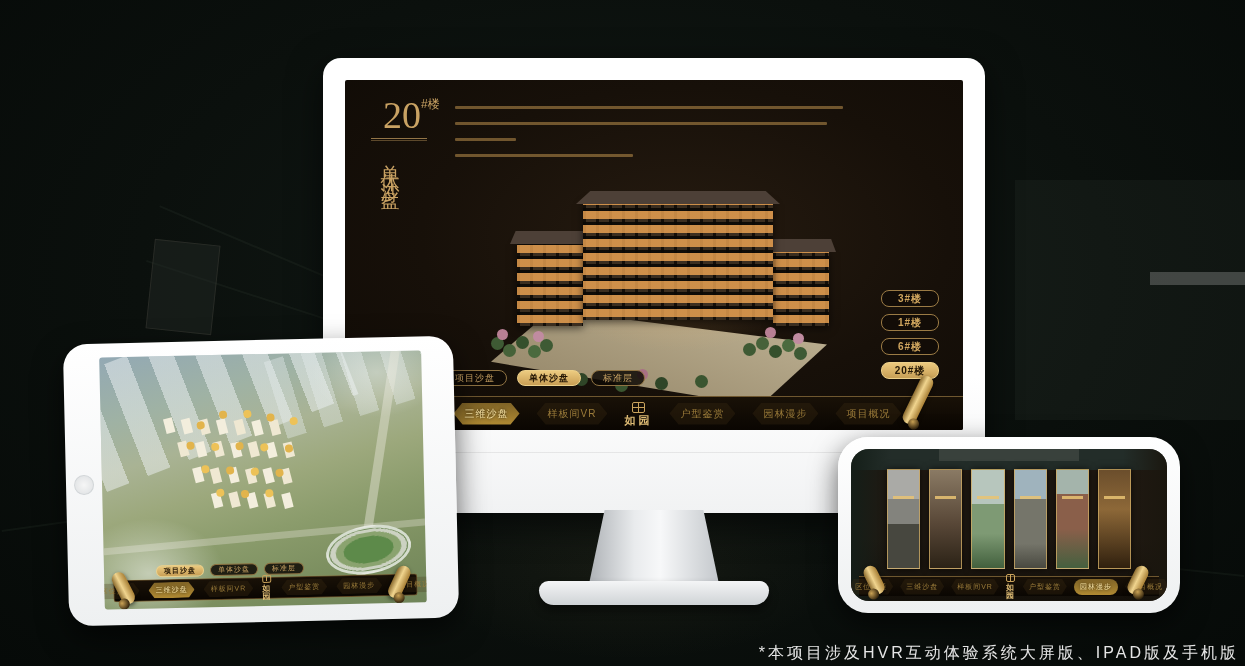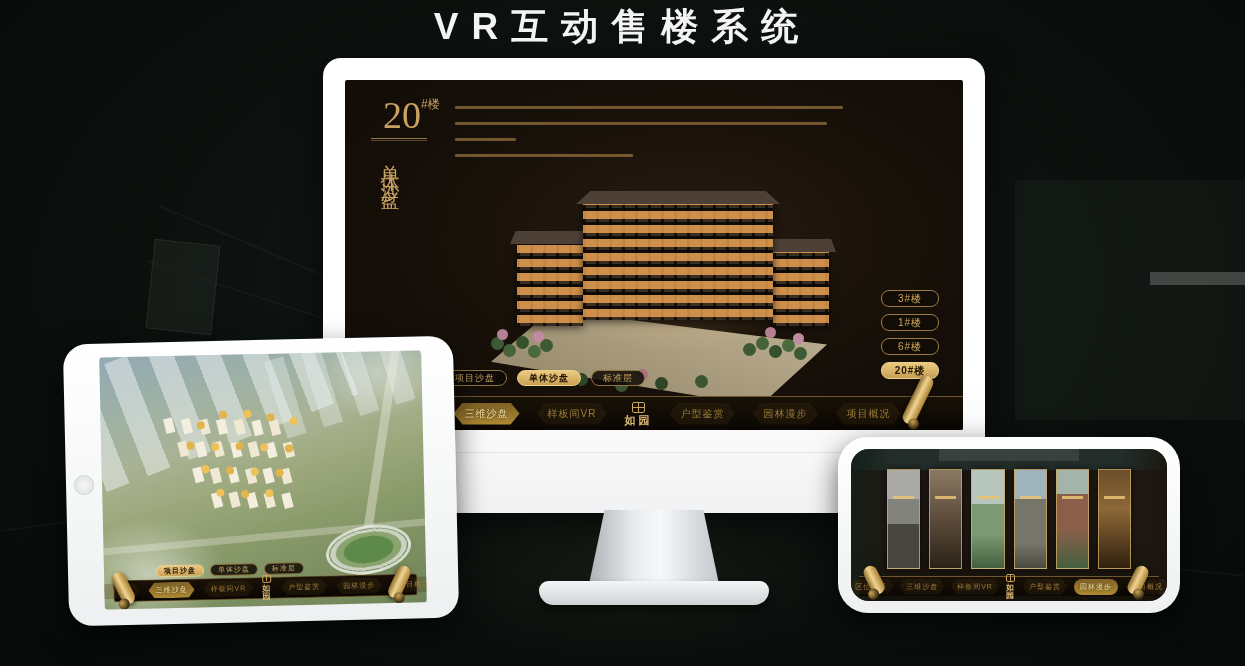--- a/index.html
+++ b/index.html
@@ -92,21 +92,21 @@
   .trees-a { position:absolute; left:30px; bottom:56px; width:13px; height:13px; border-radius:50%; background:#3e5a34;
              box-shadow:12px 7px #466239, 25px -1px #35502c, 37px 8px #4a6a3e, 49px 2px #3e5a34,
                         252px 6px #3e5a34, 265px 0 #466239, 278px 8px #35502c, 291px 2px #4a6a3e, 303px 10px #3e5a34,
                         84px 36px #2f4527, 124px 42px #3a5530, 164px 40px #2f4527, 204px 38px #3a5530; }
   .trees-b { position:absolute; left:36px; bottom:66px; width:11px; height:11px; border-radius:50%; background:#b77f93;
              box-shadow:36px 2px #c08ba0, 268px -2px #b77f93, 296px 4px #c08ba0, 140px 40px #a86f85; }
 
   .floor-btns { position:absolute; right:24px; top:210px; display:flex; flex-direction:column; gap:7px; z-index:3; }
   .floor-btn { width:58px; height:17px; display:flex; align-items:center; justify-content:center;
                border:1px solid #9b7b45; border-radius:8px; background:rgba(18,12,7,.85);
-               color:#cfa55e; font-size:10px; letter-spacing:1px; }
+               color:#cfa55e; font-size:10px; letter-spacing:1px;font-weight:bold; }
   .floor-btn.active { background:linear-gradient(#ecc97e,#c79f56); color:#241806; font-weight:bold; border-color:#ecd08a; }
 
   .m-tabs { position:absolute; left:98px; top:290px; display:flex; gap:10px; z-index:3; }
   .m-nav { position:absolute; left:0; right:0; bottom:0; height:34px; gap:17px; padding:0 46px 0 10px; z-index:2; }
   .m-nav .nav-item { font-size:10px; padding:4px 11px; }
   .m-nav .seal { width:13px; height:11px; }
   .m-nav .nav-logo-text { font-size:11px; }
   .m-scroll { right:12px; top:294px; width:40px; height:52px; }
 
   
@@ -192,21 +192,21 @@
 
   <div class="bg-el bg-line" style="left:140px; top:300px; width:260px; transform:rotate(18deg);"></div>
   <div class="bg-el bg-line" style="left:150px; top:252px; width:240px; transform:rotate(23deg);"></div>
   <div class="bg-el bg-line" style="left:0px; top:505px; width:360px; transform:rotate(-8deg);"></div>
   <div class="bg-el bg-line" style="left:960px; top:560px; width:285px; transform:rotate(6deg);"></div>
   <div class="bg-el bg-plaque" style="left:150px; top:242px; width:66px; height:90px; transform:rotate(6deg);"></div>
   <div class="bg-el bg-block" style="right:0px; top:180px; width:230px; height:240px;"></div>
   <div class="bg-el bg-bright" style="right:0px; top:272px; width:95px; height:13px;"></div>
   <div class="bg-el bg-glow" style="left:420px; top:480px; width:420px; height:180px;"></div>
 
-  <div class="page-title">VR互动售楼系统</div>
+  <div class="footnote">*本项目涉及HVR互动体验系统大屏版、IPAD版及手机版</div>
 
   <div class="monitor">
     <div class="monitor-frame">
       <div class="monitor-chinline"></div>
       <div class="mscreen">
 
         <div class="m-title">
           <div>
             <span class="m-title-num">20</span><span class="m-title-suffix">#楼</span>
           </div>

